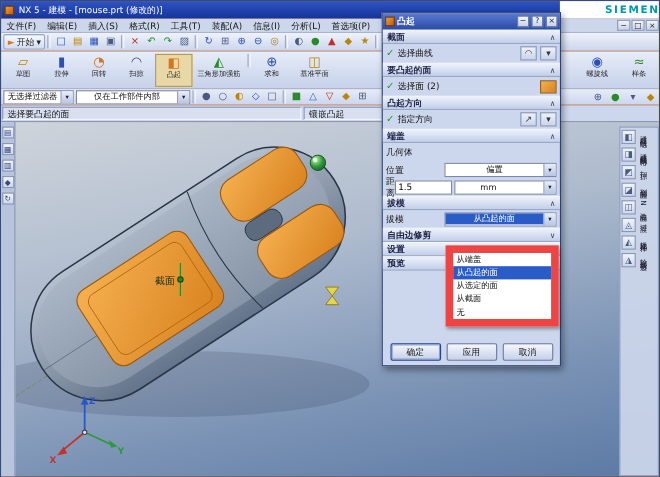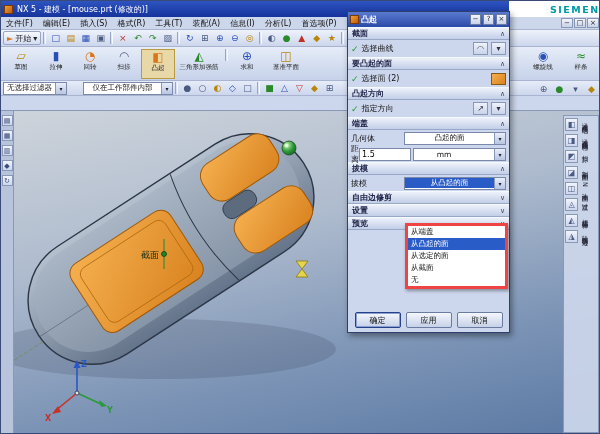--- a/index.html
+++ b/index.html
@@ -94,21 +94,21 @@
   .mini-btn { width:15px; height:13px; display:flex; align-items:center; justify-content:center; font-size:8px; color:#334;
     background:linear-gradient(#eef2fb,#c9d4ea); border:1px solid #8a98b8; }
   .face-sw { width:15px; height:12px; background:linear-gradient(135deg,#f6b050,#d8821e); border:1px solid #8a5a10; }
   .ec-row { height:16px; display:flex; align-items:center; padding:0 3px; font-size:8px; color:#111; }
   .plab { flex:1; }
   .dlg .combo { width:102px; }
   .num { width:52px; height:13px; border:1px solid #7a88aa; background:#fff; font-size:8px; padding-left:2px;
     font-family:"DejaVu Sans", sans-serif; }
   .unitc { width:36px; margin-left:2px;gap:20px; }
   .hl { background:#2a5cc8; color:#fff; }
-  .ddl { position:absolute; left:57px; top:211px; width:103px; background:#fff; border:3px solid #ef4444; z-index:30;
+  .ddl { position:absolute; left:57px; top:211px; width:103px; background:#fff; border:7px solid #ef4444; z-index:30;
     box-shadow:1px 2px 3px rgba(0,0,0,.35); }
   .ddi { height:12px; display:flex; align-items:center; padding-left:3px; font-size:7.5px; color:#111; }
   .ddi.sel { background:#2a5cc8; color:#fff; }
   .dlg-btns { position:absolute; left:0; right:0; bottom:4px; display:flex; justify-content:center; gap:5px; }
   .pbtn { width:46px; height:16px; font-size:8px; color:#111; background:linear-gradient(#f4f7fd,#c6d1e8);
     border:1px solid #6a7aa0; border-radius:2px; font-family:"DejaVu Sans", sans-serif; }
   .pbtn.okd { border:1px solid #27408a; box-shadow:inset 0 0 0 1px #8aa0d0; }
 </style>
 </head>
 <body>
@@ -219,21 +219,21 @@
         <span>样条</span>
       </span>
     </span>
   </div>
 
   <div class="selbar">
     <span class="combo" style="width:64px">
       <span class="cval">无选择过滤器</span>
       <span class="dd2">▾</span>
     </span>
-    <span class="combo" style="width:90px;margin-left:16px">
+    <span class="combo" style="width:104px;margin-left:2px">
       <span class="cval">仅在工作部件内部</span>
       <span class="dd2">▾</span>
     </span>
     <span class="vsep"></span>
     <span class="tbi c-gray">●</span>
     <span class="tbi c-gray">○</span>
     <span class="tbi c-gold">◐</span>
     <span class="tbi c-blue">◇</span>
     <span class="tbi c-gray">□</span>
     <span class="vsep"></span>
@@ -244,20 +244,22 @@
     <span class="tbi c-gray">⊞</span>
     <span class="selbar-right">
       <span class="tbi c-gray">⊕</span>
       <span class="tbi c-green">●</span>
       <span class="tbi c-gray">▾</span>
       <span class="tbi c-gold">◆</span>
     </span>
   </div>
 
   <div class="promptbar">
+    <span class="pfield cue">选择要凸起的面</span>
+    <span class="pfield status">镶嵌凸起</span>
   </div>
 
   <div class="viewport">
     <svg width="600" height="324" viewBox="0 0 600 324">
       <defs>
         <linearGradient id="g-body" x1="0" y1="0" x2="0" y2="1">
           <stop offset="0" stop-color="#b6c1cf"></stop>
             <stop offset="1" stop-color="#64748a"></stop>
         </linearGradient>
         <linearGradient id="g-orange" x1="0" y1="0" x2="1" y2="1">
@@ -396,22 +398,25 @@
       <span class="mini-btn">↗</span>
       <span class="mini-btn">▾</span>
     </div>
 
     <div class="sec-h">
       <span>端盖</span>
       <span class="chev">∧</span>
     </div>
     <div class="ec-row">
       <span class="plab">几何体</span>
+    </div>
+    <div class="ec-row">
+      <span class="plab">位置</span>
       <span class="combo">
-        <span class="cval">凸起的面</span>
+        <span class="cval">偏置</span>
         <span class="dd2">▾</span>
       </span>
     </div>
     <div class="ec-row">
       <span class="plab">距离</span>
       <input class="num" value="1.5" style="">
       <span class="combo unitc">
         <span class="cval">mm</span>
         <span class="dd2">▾</span>
       </span>

